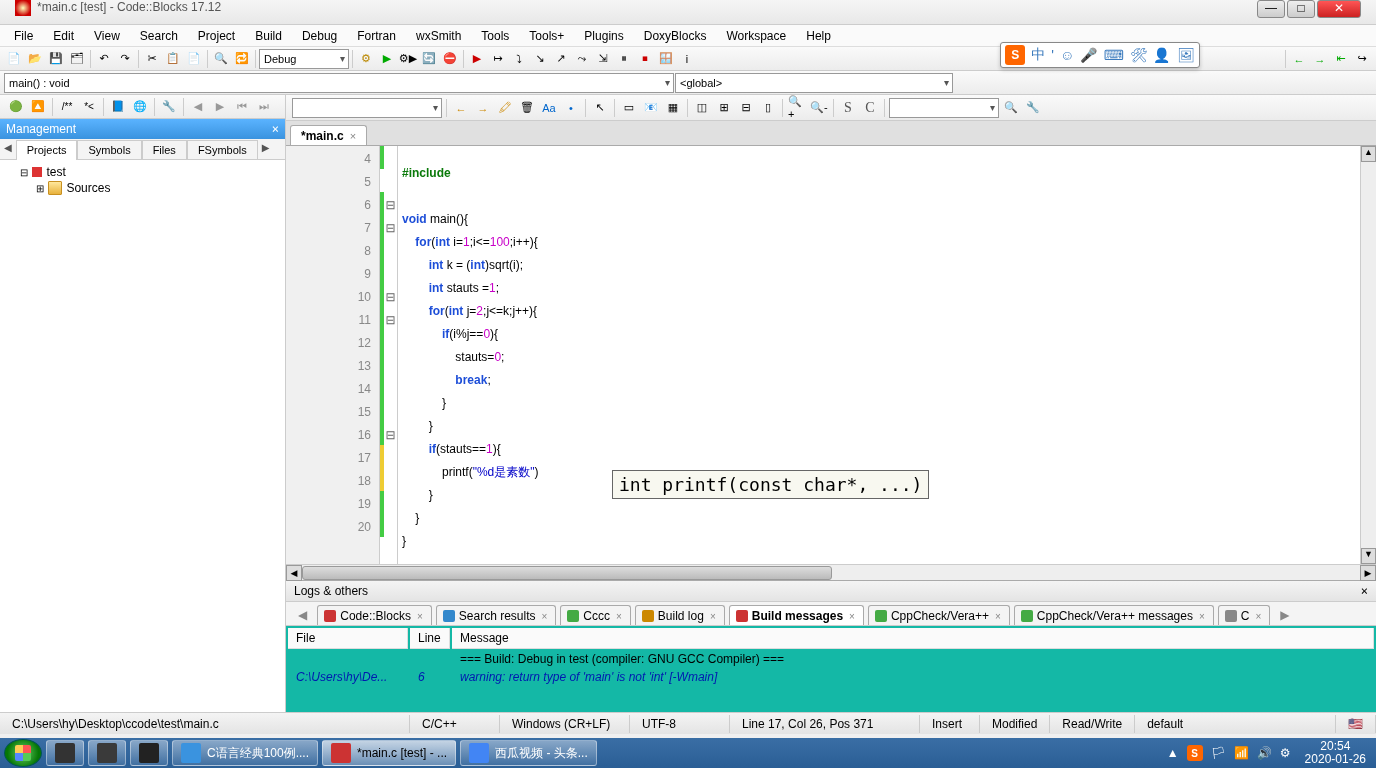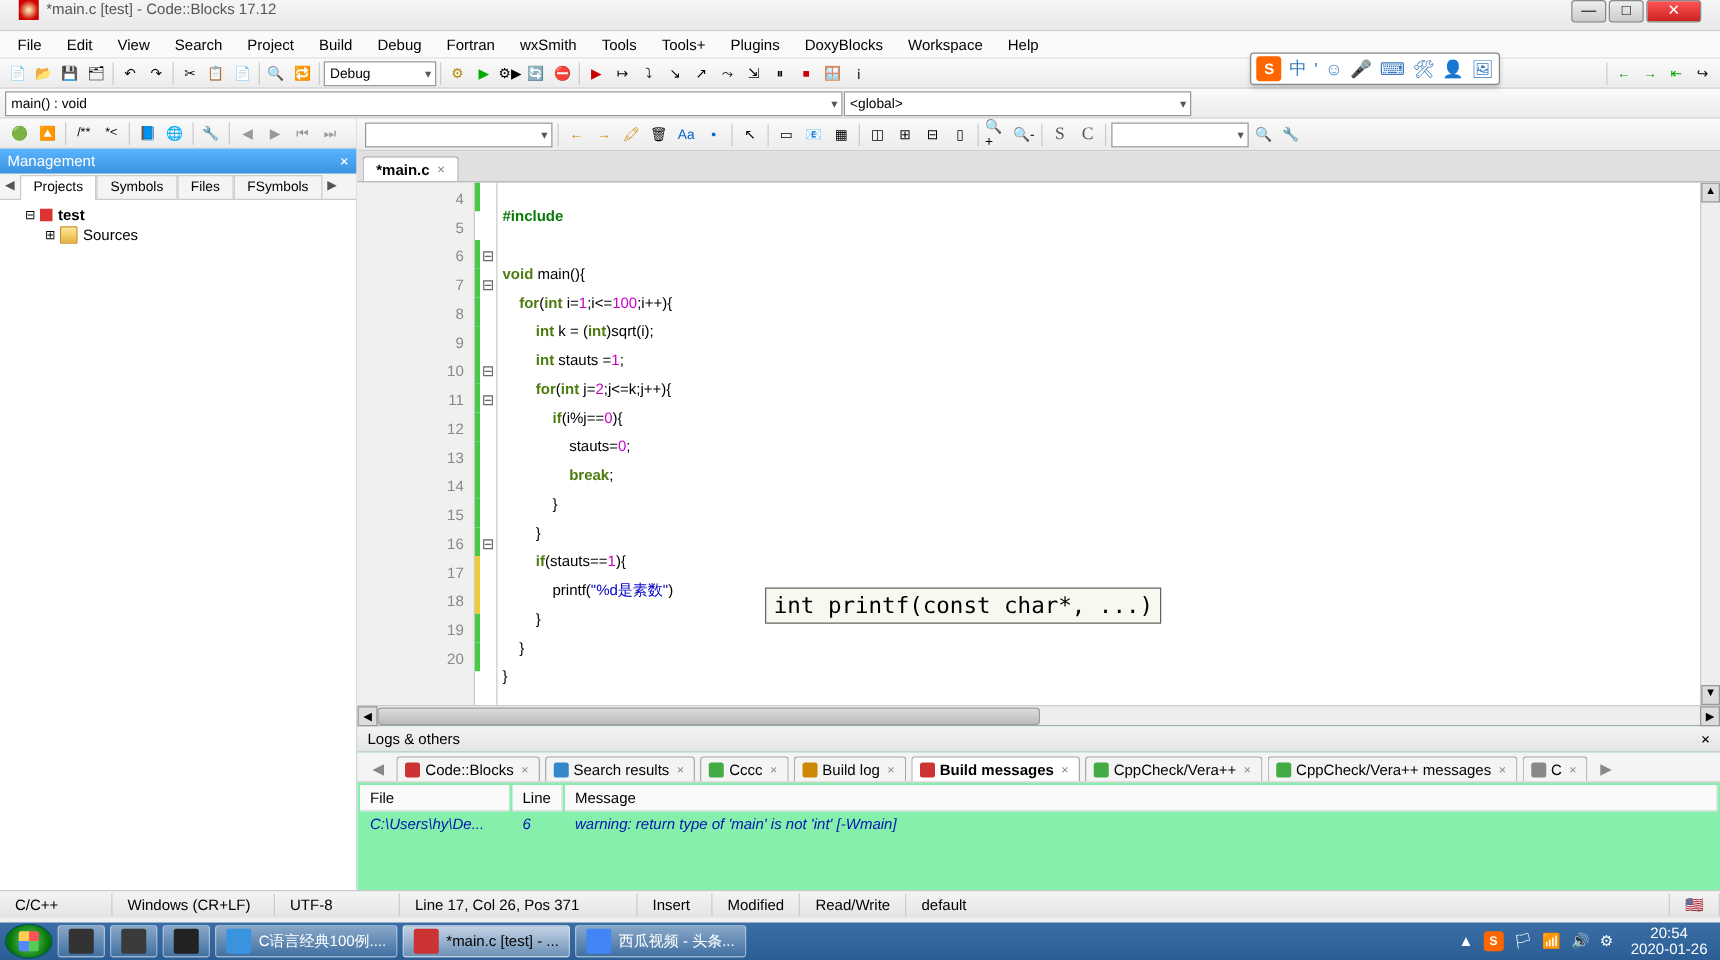--- a/index.html
+++ b/index.html
@@ -43,29 +43,29 @@
 .gutter { width: 94px; background: #f0f0f0; border-right: 1px solid #ccc; text-align: right; padding: 2px 8px 2px 0; font-family: Consolas, monospace; font-size: 18px; color: #888; line-height: 23px; }
 .gutter div { height: 23px; }
 .fold-col { width: 14px; border-right: 1px solid #ccc; padding-top: 2px; font-family: monospace; font-size: 10px; color: #666; }
 .fold-col div { height: 23px; text-align: center; line-height: 23px; }
 .change-col { width: 4px; }
 .change-col div { height: 23px; }
 .chg-green { background: #4c4; }
 .chg-yellow { background: #ec3; }
 .code { font-family: Consolas, "Courier New", monospace; font-size: 18px; line-height: 23px; padding: 16px 4px; white-space: pre; flex: 1; position: relative; }
 .kw-green { color: #0a7a0a; font-weight: bold; }
-.kw-blue { color: #4d7c0f; font-weight: bold; }
+.kw-blue { color: #1d4ed8; font-weight: bold; }
 .lit-pink { color: #c800c8; }
 .str-blue { color: #0000c8; }
 .tooltip-hint { position: absolute; top: calc(23px*14 + 2px); left: 214px; background: #f8f8f0; border: 1px solid #666; padding: 2px 6px; font-family: Consolas, monospace; font-size: 18px; }
 .hscroll { height: 16px; background: #eee; border-top: 1px solid #ccc; position: relative; }
 .hscroll-thumb { position: absolute; left: 16px; top: 1px; height: 14px; width: 530px; background: linear-gradient(#ddd,#bbb); border: 1px solid #999; border-radius: 3px; }
 .hscroll-arr { position: absolute; width: 16px; height: 16px; background: #ddd; border: 1px solid #999; font-size: 9px; text-align: center; line-height: 14px; }
 .hscroll-arr.l { left: 0; } .hscroll-arr.r { right: 0; }
-.logs-panel { border-top: 1px solid #aaa; background: #86efac; }
+.logs-panel { border-top: 1px solid #aaa; background: #14b8a6; }
 .logs-header { background: linear-gradient(#f4f4f4,#e4e4e4); padding: 3px 8px; display: flex; align-items: center; border-bottom: 1px solid #ccc; font-size: 12px; }
 .logs-header .x { margin-left: auto; font-family: monospace; }
 .logs-tabs { display: flex; align-items: center; border-bottom: 1px solid #ccc; background: #f4f4f4; padding: 3px 6px 0 6px; gap: 4px; }
 .log-tab { background: #fff; border: 1px solid #aaa; border-bottom: none; padding: 3px 8px 2px 6px; display: flex; align-items: center; gap: 4px; font-size: 12px; border-top-left-radius: 3px; border-top-right-radius: 3px; }
 .log-tab.inactive { background: #f4f4f4; }
 .log-tab .x { color: #888; font-size: 10px; margin-left: 2px; }
 .log-tab-icon { width: 12px; height: 12px; display: inline-block; }
 .log-body { height: 86px; overflow: auto; font-family: Consolas, monospace; font-size: 12px; padding: 0; }
 .log-table { width: 100%; }
 .log-table th { text-align: left; padding: 3px 8px; border-bottom: 1px solid #ddd; border-right: 1px solid #ddd; background: #fafafa; font-weight: normal; }
@@ -208,21 +208,21 @@
       <span class="mgmt-tab">Projects</span>
       <span class="mgmt-tab inactive">Symbols</span>
       <span class="mgmt-tab inactive">Files</span>
       <span class="mgmt-tab inactive">FSymbols</span>
       <span class="mgmt-tab-arrow">▶</span>
     </div>
     <div class="tree">
       <div class="tree-item tree-indent">
         <span style="font-size:10px">⊟</span>
         <span class="tree-icon box-red"></span>
-        <span style="font-weight:bold">test</span>
+        <span style="font-weight:normal">test</span>
       </div>
       <div class="tree-item tree-indent2">
         <span style="font-size:10px">⊞</span>
         <span class="tree-icon folder"></span>
         <span>Sources</span>
       </div>
     </div>
   </div>
 
   <div class="editor-area">
@@ -386,32 +386,38 @@
         <table class="log-table">
           <thead>
               <tr>
             <th style="width:120px">File</th>
             <th style="width:40px">Line</th>
             <th>Message</th>
           </tr>
             </thead>
           <tbody id="logrows">
               <tr>
+                <td></td>
+                <td></td>
+                <td>=== Build: Debug in test (compiler: GNU GCC Compiler) ===</td>
+              </tr>
+              <tr>
                 <td class="log-warn">C:\Users\hy\De... </td>
                 <td class="log-warn">6</td>
                 <td class="log-warn">warning: return type of 'main' is not 'int' [-Wmain]</td>
               </tr>
             </tbody>
         </table>
       </div>
     </div>
   </div>
 </div>
 
 <div class="statusbar">
+  <span class="sb-cell">C:\Users\hy\Desktop\ccode\test\main.c</span>
   <span class="sb-cell" style="flex-basis:90px">C/C++</span>
   <span class="sb-cell" style="flex-basis:130px">Windows (CR+LF)</span>
   <span class="sb-cell" style="flex-basis:100px">UTF-8</span>
   <span class="sb-cell" style="flex-basis:190px">Line 17, Col 26, Pos 371</span>
   <span class="sb-cell" style="flex-basis:60px">Insert</span>
   <span class="sb-cell" style="flex-basis:70px">Modified</span>
   <span class="sb-cell" style="flex-basis:80px">Read/Write</span>
   <span class="sb-cell" style="flex:1">default</span>
   <span class="sb-cell">🇺🇸</span>
 </div>

